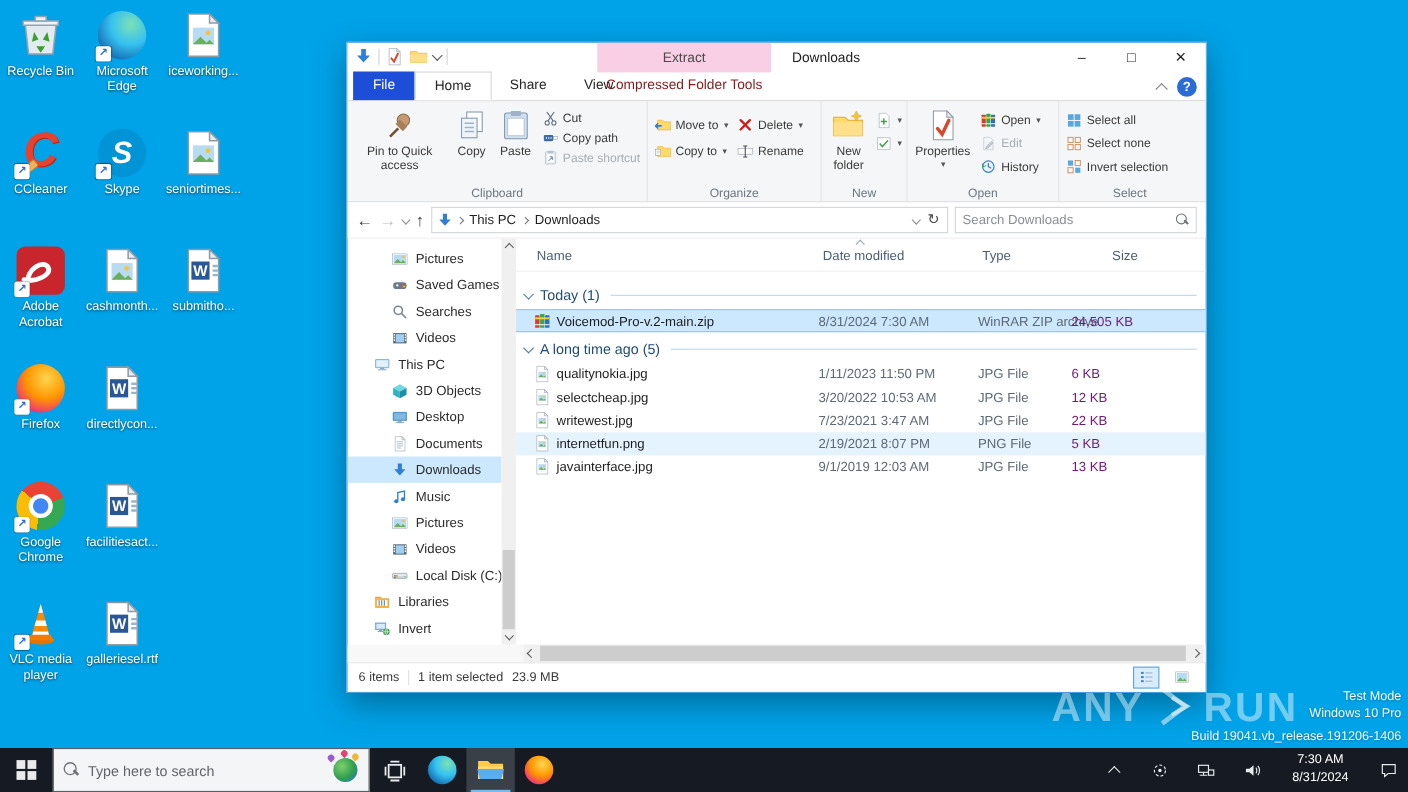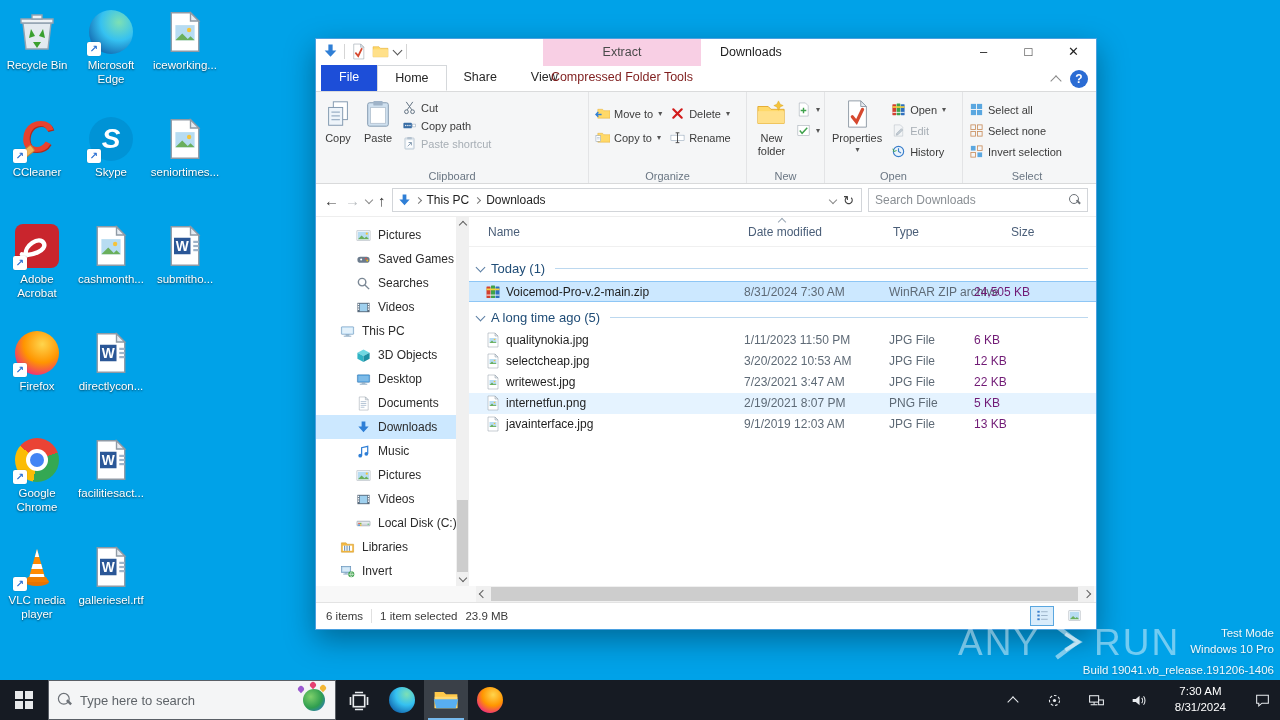--- a/index.html
+++ b/index.html
@@ -125,21 +125,21 @@
   
   #status{height:26px;border-top:1px solid #e3e3e3;display:flex;align-items:center;padding:0 10px;gap:8px;font-size:11.5px;color:#3a3a3a}
   .stsep{width:1px;height:14px;background:#e0e0e0}
   #status .grow{flex:1}
   .viewbtn{width:24px;height:20px;display:flex;align-items:center;justify-content:center;cursor:pointer;border:1px solid transparent}
   .viewbtn.active{background:#d9ecfb;border-color:#5aa7e0}
   .viewbtn svg{width:15px;height:15px}
   
   #wm{position:absolute;right:6px;bottom:44px;text-align:right;z-index:50;pointer-events:none}
   #wm .brandrow{display:flex;align-items:center;justify-content:flex-end;gap:4px}
-  .brandtxt{font-size:37px;font-weight:normal;color:rgba(255,255,255,.45);letter-spacing:2px;line-height:1}
+  .brandtxt{font-size:37px;font-weight:bold;color:rgba(255,255,255,.45);letter-spacing:2px;line-height:1}
   #wm .logo{width:46px;height:42px}
   .wmside{text-align:right;color:rgba(255,255,255,.95);font-size:11.5px;line-height:1.35;text-shadow:0 1px 2px rgba(0,0,0,.25);margin-left:6px}
   .wmbuild{color:rgba(255,255,255,.95);font-size:11.5px;text-shadow:0 1px 2px rgba(0,0,0,.25);margin-top:1px}
   
   #taskbar{position:absolute;left:0;right:0;bottom:0;height:40px;background:#161b23;display:flex;align-items:stretch;z-index:60}
   #startbtn{width:48px;display:flex;align-items:center;justify-content:center;cursor:pointer}
   .winlogo{display:grid;grid-template-columns:8px 8px;grid-template-rows:8px 8px;gap:1.5px}
   .winlogo i{background:#e8eaec}
   #tsearch{width:288px;background:#f4f5f6;border:1px solid #5a5f66;display:flex;align-items:center;padding:0 10px;gap:9px;cursor:text;position:relative}
   #tsearch .ph{color:#5f6469;font-size:13px;flex:1}
@@ -388,20 +388,30 @@
     <div class="mtab ctx">Compressed Folder Tools</div>
     <div id="ribbonRight">
       <span class="rchev"></span>
       <span class="helpbtn">?</span>
     </div>
   </div>
 
   <div id="ribbon">
     <div class="rgroup" style="width:273px">
       <div class="bigs">
+        <div class="bigbtn">
+          <span class="bic">
+              <svg viewBox="0 0 32 32">
+                <circle cx="20" cy="11" r="6" fill="#c59a72" stroke="#8f6b4a"></circle>
+                <rect x="13" y="13" width="10" height="6" transform="rotate(45 18 16)" fill="#a87e58"></rect>
+                <line x1="7" y1="27" x2="15" y2="19" stroke="#6b4f36" stroke-width="2.4"></line>
+              </svg>
+            </span>
+          <span>Pin to Quick access</span>
+        </div>
         <div class="bigbtn">
           <span class="bic">
               <svg viewBox="0 0 32 32">
                 <rect x="11" y="3" width="15" height="19" fill="#fff" stroke="#7f96ad"></rect>
                 <rect x="6" y="9" width="15" height="19" fill="#eef4fa" stroke="#7f96ad"></rect>
                 <g stroke="#9fb3c8" stroke-width="1.4">
                   <line x1="9" y1="14" x2="18" y2="14"></line>
                   <line x1="9" y1="18" x2="18" y2="18"></line>
                   <line x1="9" y1="22" x2="18" y2="22"></line>
                 </g>

